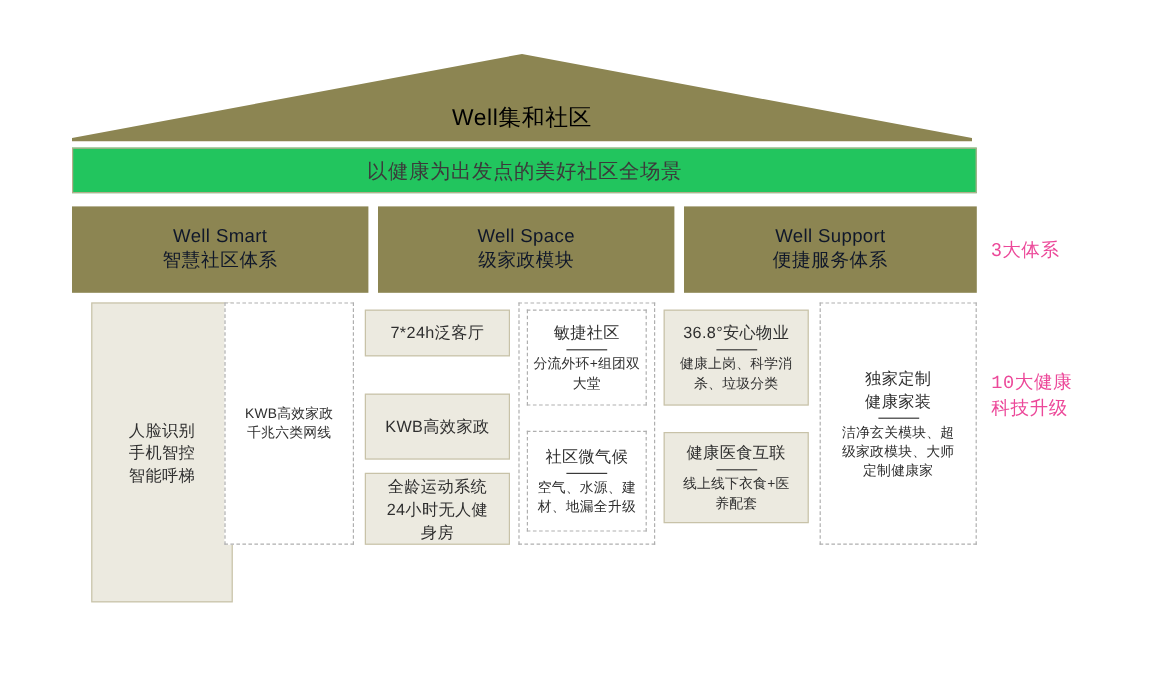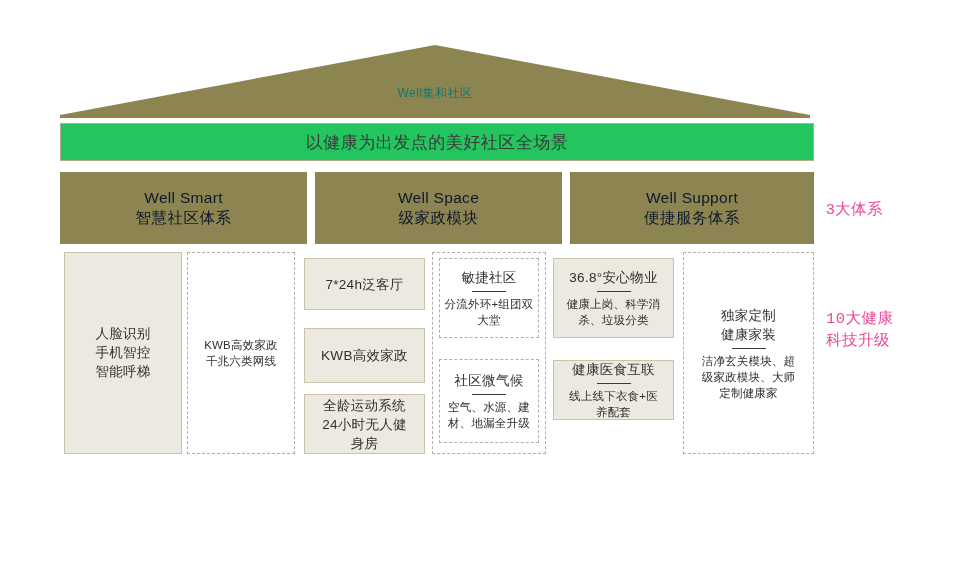--- a/index.html
+++ b/index.html
@@ -8,21 +8,21 @@
     font-family:"Liberation Sans","DejaVu Sans",sans-serif;
     overflow:hidden;position:relative;
   }
   #stage{position:absolute;left:0;top:0;width:960px;height:572px;}
 
   
   .roof{position:absolute;left:60px;top:45px;width:750px;height:73px;}
   .roof svg{display:block;width:750px;height:73px;}
   .roof-label{
     position:absolute;left:0;top:40px;width:750px;text-align:center;
-    font-size:12px;color:#0f766e;letter-spacing:.5px;white-space:nowrap;
+    font-size:19px;color:#000000;letter-spacing:.5px;white-space:nowrap;
   }
 
   
   .title-bar{
     position:absolute;left:60px;top:123px;width:754px;height:38px;
     border:1px solid #B5AE8C;background:#22c55e;box-sizing:border-box;
     display:flex;align-items:center;justify-content:center;
   }
   .title-bar .t{font-size:17px;color:#3B3B3B;letter-spacing:.5px;}
 
@@ -53,39 +53,39 @@
     background:#ffffff;border:1px dashed #AFAFAF;box-sizing:border-box;
     display:flex;flex-direction:column;align-items:center;justify-content:center;
     text-align:center;
   }
 
   .lbl{font-size:13.5px;line-height:19px;color:#2F2F2F;letter-spacing:.3px;}
   .lbl-sm{font-size:11.5px;line-height:16px;color:#2F2F2F;letter-spacing:.2px;}
   .hl{width:34px;height:0;border-top:1.4px solid #3A3A3A;margin:4px 0 4px 0;}
 
   
-  .c1{left:4px;width:118px;height:202px;font-family:Liberation Mono, monospace;}
+  .c1{left:16px;width:118px;height:250px;}
   
   .c2{left:127px;width:108px;height:202px;}
   
   .c3{left:244px;width:121px;}
   .c3 .bx{position:absolute;left:0;width:121px;}
-  .c3 .b0{top:6px;height:52px;}
+  .c3 .b0{top:6px;height:39px;}
   .c3 .b1{top:76px;height:55px;}
   .c3 .b2{top:142px;height:60px;}
   
   .c4{left:372px;width:114px;height:202px;border:1px dashed #AFAFAF;box-sizing:border-box;}
   .c4 .bx{position:absolute;left:6px;width:100px;}
   .c4 .b0{top:5px;height:80px;}
   .c4 .b1{top:106px;height:84px;}
   
   .c5{left:493px;width:121px;}
   .c5 .bx{position:absolute;left:0;width:121px;}
   .c5 .b0{top:6px;height:80px;}
-  .c5 .b1{top:108px;height:60px;}
+  .c5 .b1{top:108px;height:76px;}
   
   .c6{left:623px;width:131px;height:202px;}
 
   
   .note{position:absolute;color:#ec4899;letter-spacing:.5px;}
   .note-1{left:826px;top:198px;font-size:15.5px;line-height:21px;}
   .note-2{left:826px;top:308px;font-size:15.5px;line-height:22px;}
 </style>
 </head>
 <body>

